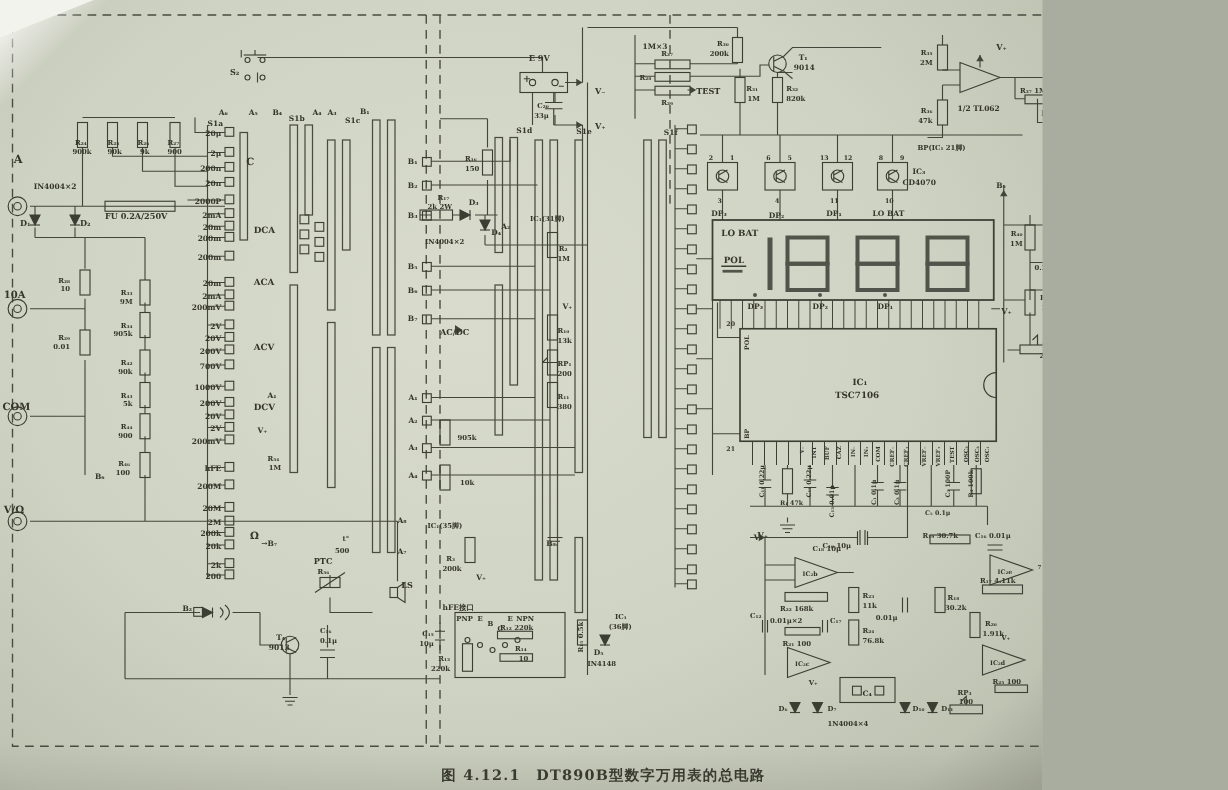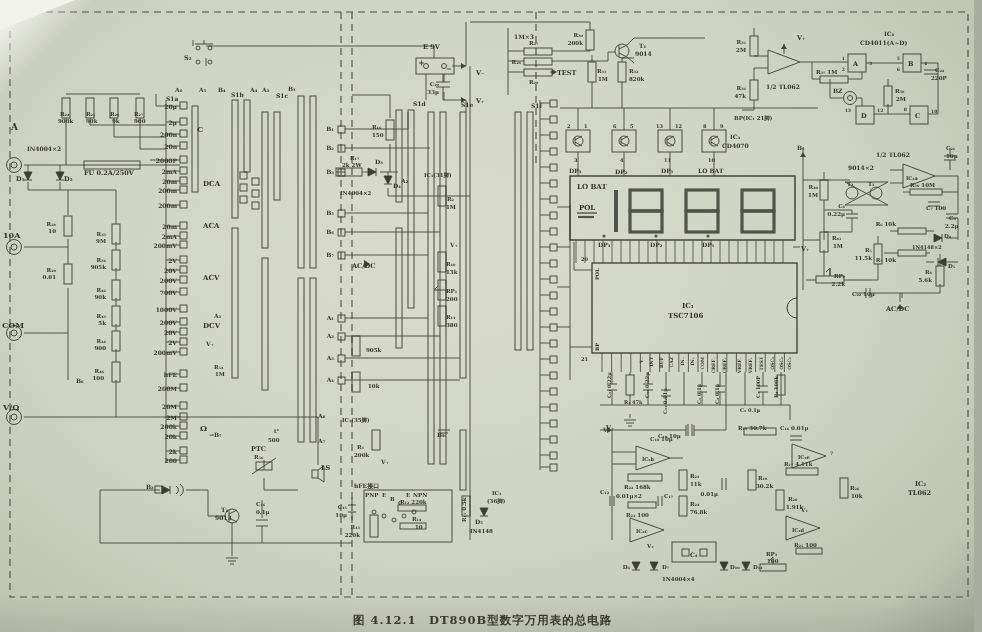--- a/index.html
+++ b/index.html
@@ -1,16 +1,16 @@
 <!DOCTYPE html>
 <html><head>
 <meta charset="utf-8">
 <style>
   html,body{margin:0;padding:0;background:#a9ada0;}
-  #page{position:relative;width:974px;height:632px;overflow:hidden;
+  #page{position:relative;width:834px;height:632px;overflow:hidden;
         background:radial-gradient(ellipse at 45% 40%, #d9dccd 0%, #cfd3c3 55%, #bfc3b2 88%, #b2b6a6 100%);
         font-family:"DejaVu Serif", serif;}
   #page::before{content:"";position:absolute;inset:0;
         background:linear-gradient(135deg, #ffffff 0%, rgba(255,255,255,0) 6%),
                    linear-gradient(315deg, rgba(120,122,110,.25) 0%, rgba(120,122,110,0) 7%),
                    linear-gradient(0deg, rgba(120,122,110,.18) 0%, rgba(120,122,110,0) 6%);
         pointer-events:none;}
   #corner{position:absolute;left:0;top:0;width:0;height:0;
         border-top:30px solid #f2f3ec;border-right:75px solid transparent;}
   svg text{font-family:"DejaVu Serif", serif;fill:#35352b;font-weight:bold;}

